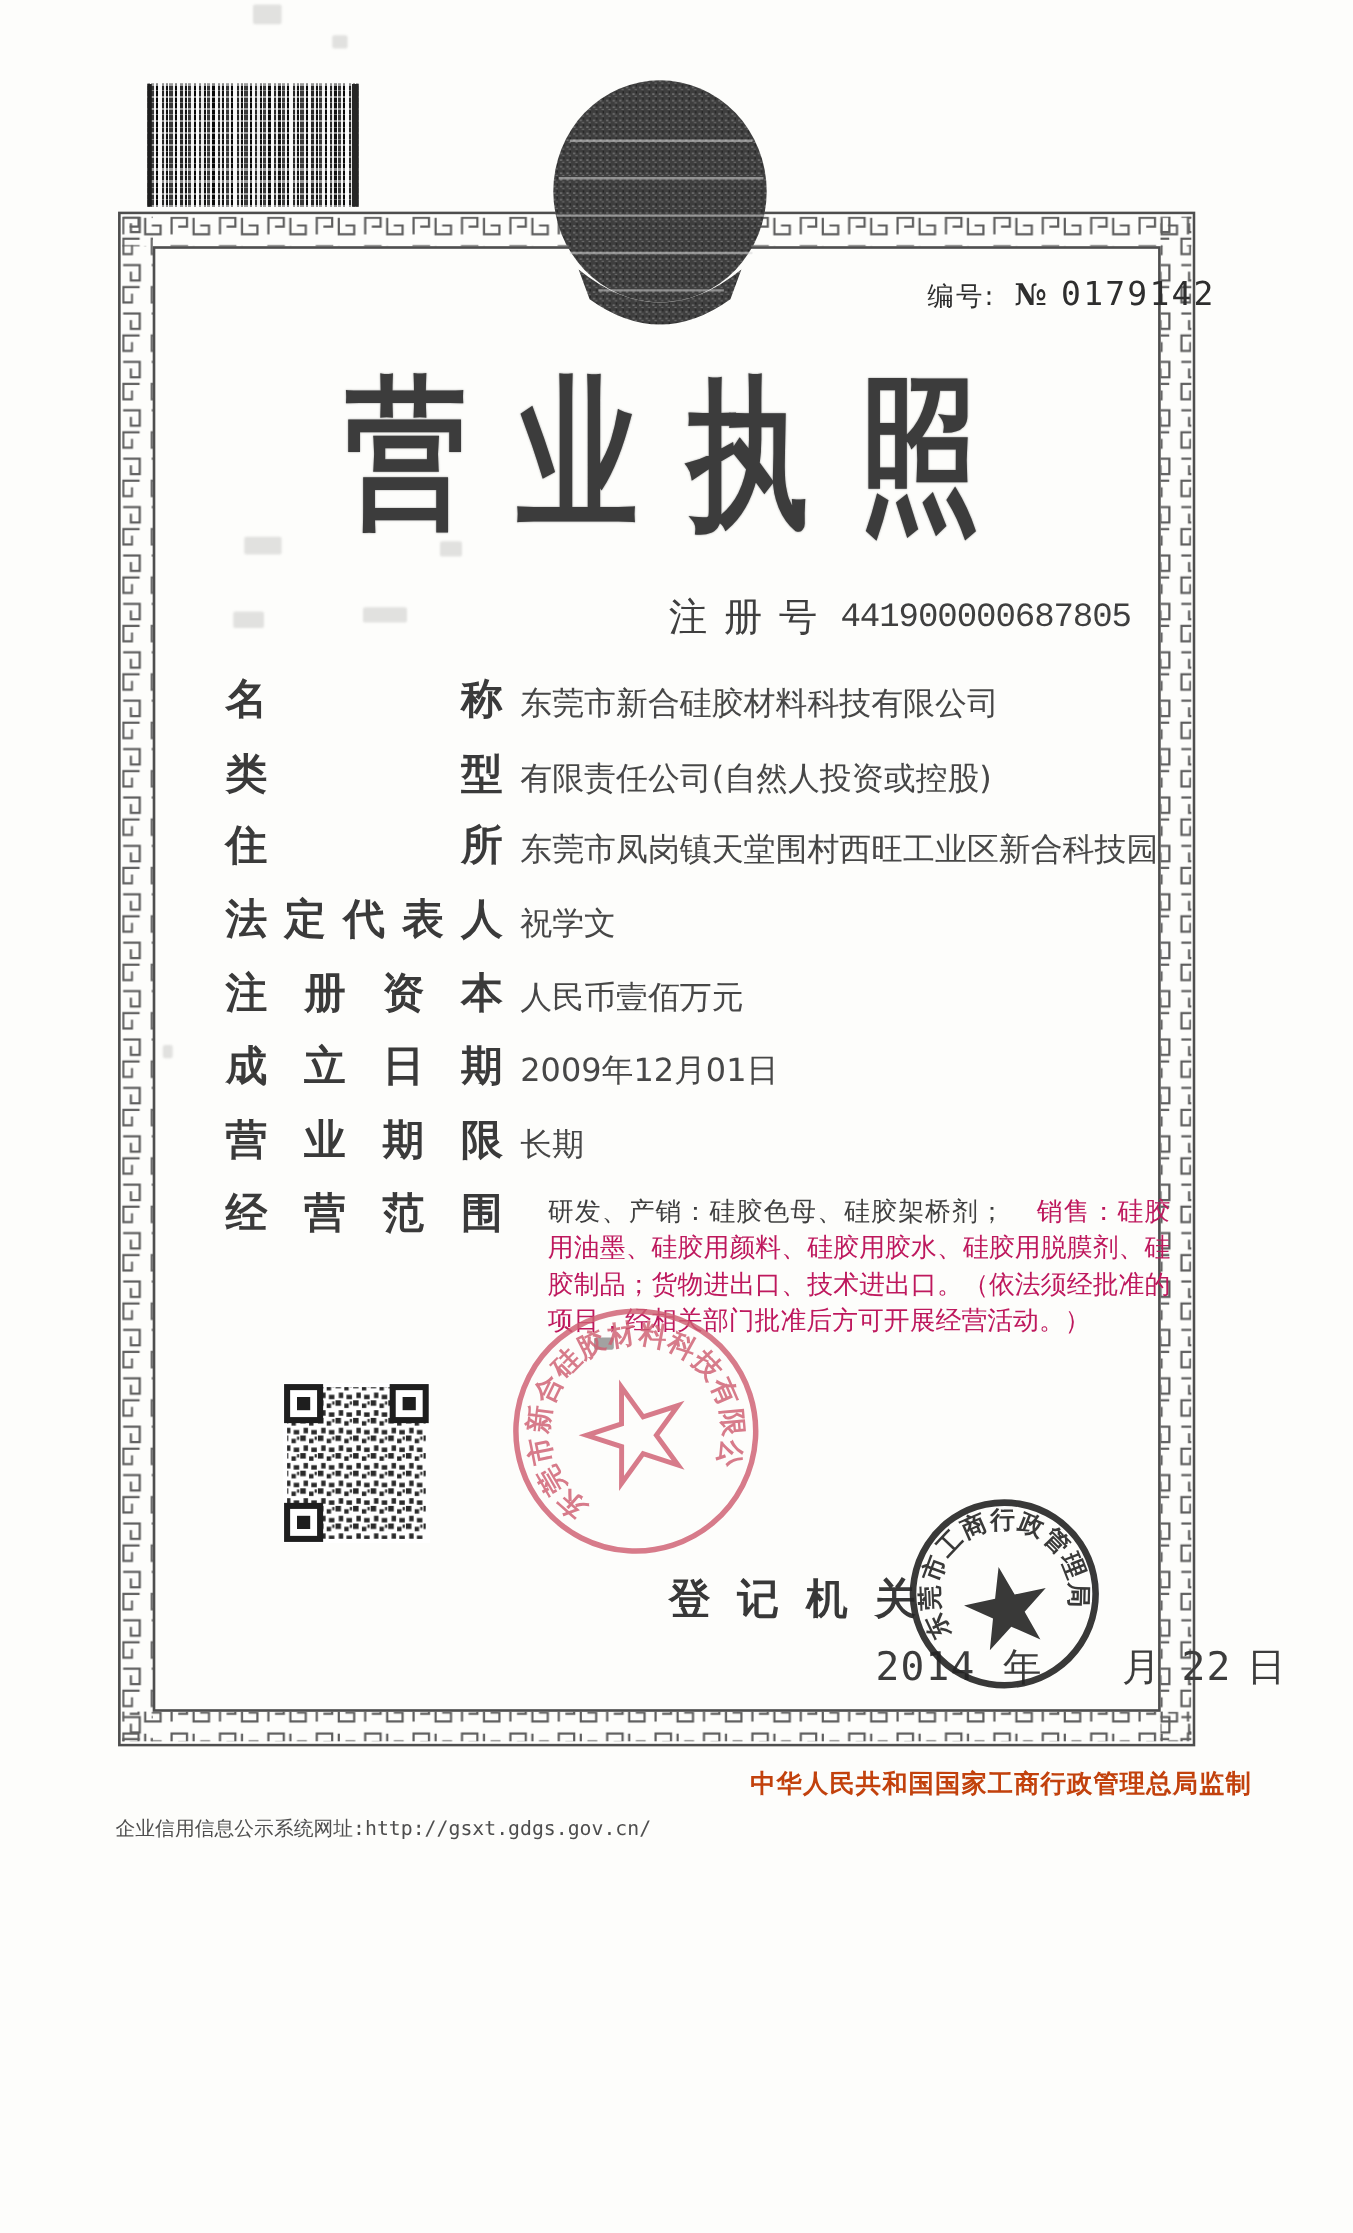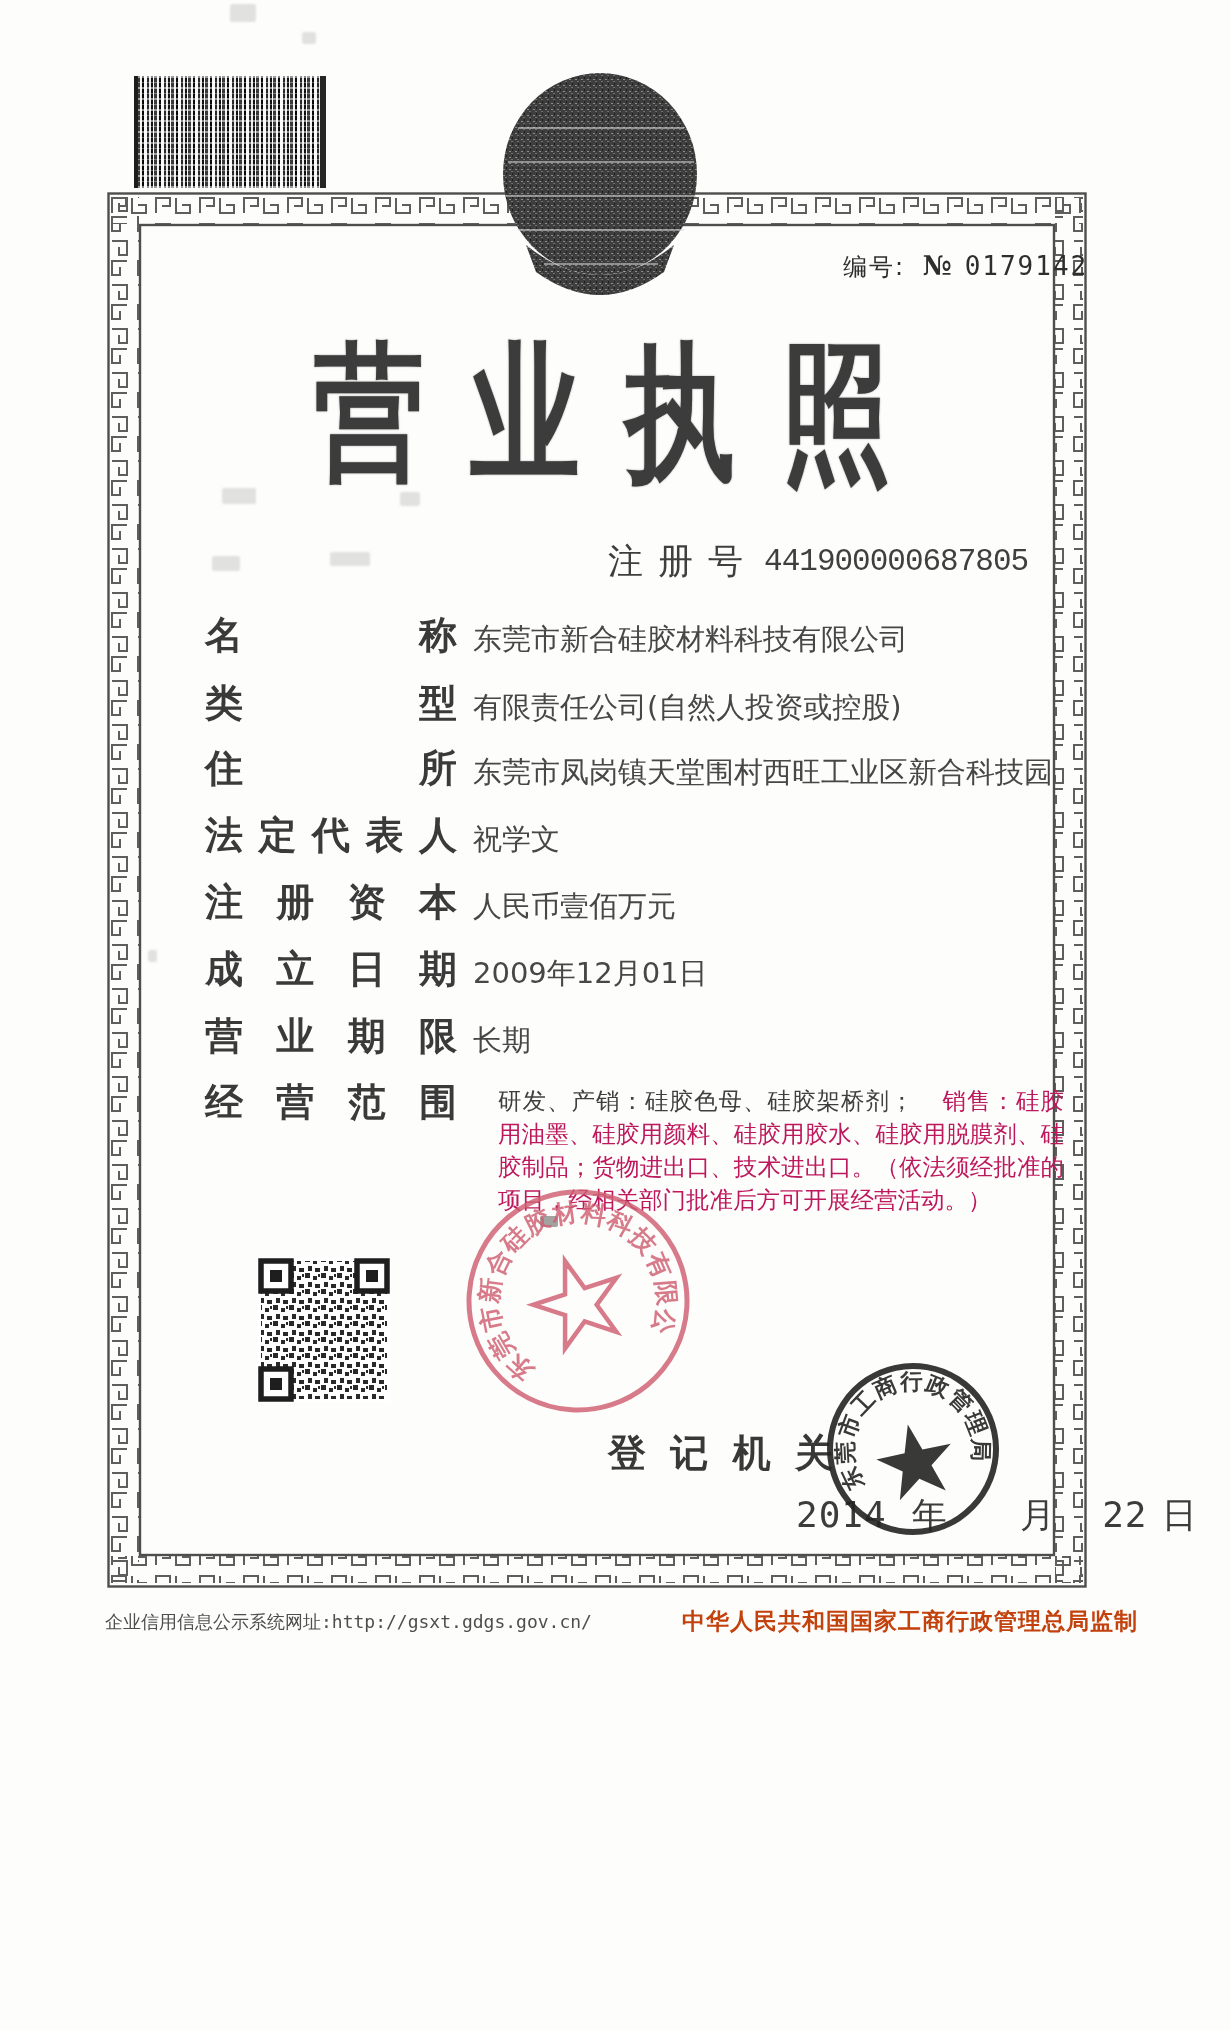--- a/index.html
+++ b/index.html
@@ -25,21 +25,21 @@
   
   .frame{position:absolute;left:107px;top:192px;width:980px;height:1396px;z-index:1;}
 
   
   .emblem{position:absolute;left:496px;top:70px;width:210px;height:228px;z-index:3;filter:blur(.4px);}
 
   
   .serial{position:absolute;left:843px;top:250px;z-index:2;white-space:nowrap;color:#2e2e2e;}
   .serial .lbl{font-size:24px;letter-spacing:2px;}
   .serial .no{font-family:"DejaVu Serif",serif;font-weight:bold;font-size:27px;margin:0 8px 0 12px;}
-  .serial .digits{font-family:"DejaVu Sans Mono",monospace;font-size:26px;letter-spacing:2px;}
+  .serial .digits{font-family:"DejaVu Sans Mono",monospace;font-size:30px;letter-spacing:2px;}
 
   
   .title{
     position:absolute;left:295px;top:330px;width:615px;height:165px;z-index:2;
     display:flex;justify-content:space-between;align-items:center;
     font-size:148px;font-weight:bold;color:#3c3c3c;line-height:1;
     text-shadow:0 0 2px rgba(40,40,40,.55);
   }
   .title span{display:inline-block;transform:scaleX(.74);transform-origin:center;}
 
@@ -67,26 +67,26 @@
 
   
   .registrar{
     position:absolute;left:608px;top:1428px;width:225px;z-index:2;
     display:flex;justify-content:space-between;font-size:38px;font-weight:600;color:#383838;
   }
   .dateline{position:absolute;left:752px;top:1492px;z-index:2;white-space:nowrap;color:#3c3c3c;font-size:35px;}
   .dateline .num{font-family:"DejaVu Sans Mono",monospace;font-size:36px;letter-spacing:1px;margin-left:44px;}
   .dateline .u-year{margin-left:14px;}
   .dateline .u-month{margin-left:62px;}
-  .dateline .daynum{margin-left:36px;}
+  .dateline .daynum{margin-left:8px;}
   .dateline .u-day{margin-left:3px;}
 
   
   .footer-left{
-    position:absolute;left:105px;top:1610px;z-index:2;
+    position:absolute;left:105px;top:1650px;z-index:2;
     font-family:"DejaVu Sans Mono",monospace;font-size:18px;color:#4e4e4e;letter-spacing:0;
   }
   .footer-right{
     position:absolute;right:92px;top:1606px;z-index:2;
     font-size:23px;font-weight:600;color:#c2410c;letter-spacing:1px;
   }
 </style>
 </head>
 <body>
 

